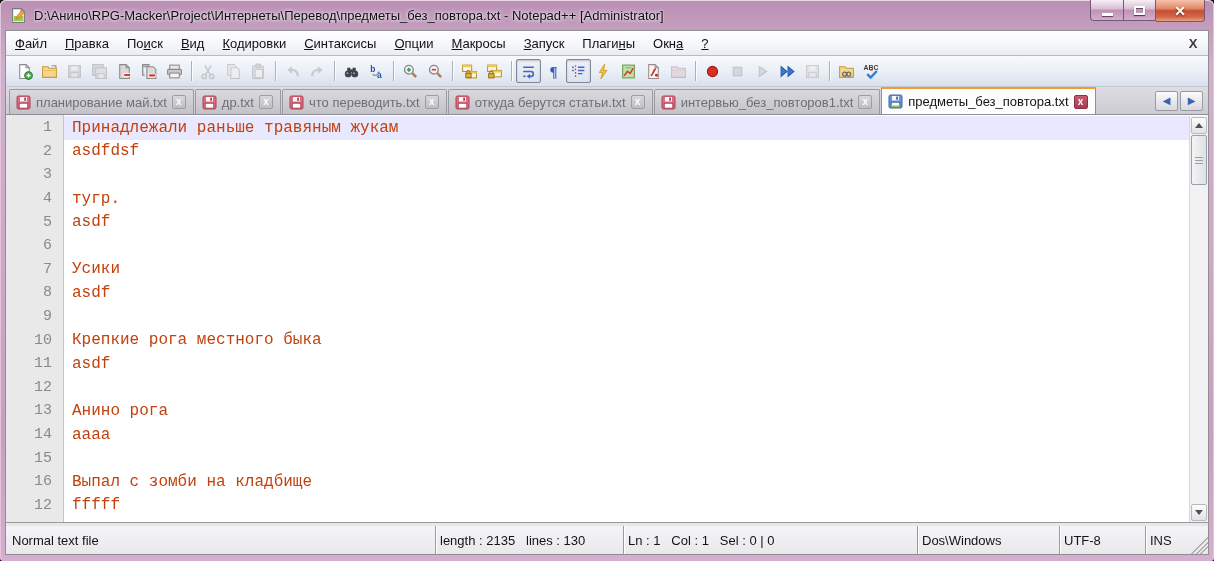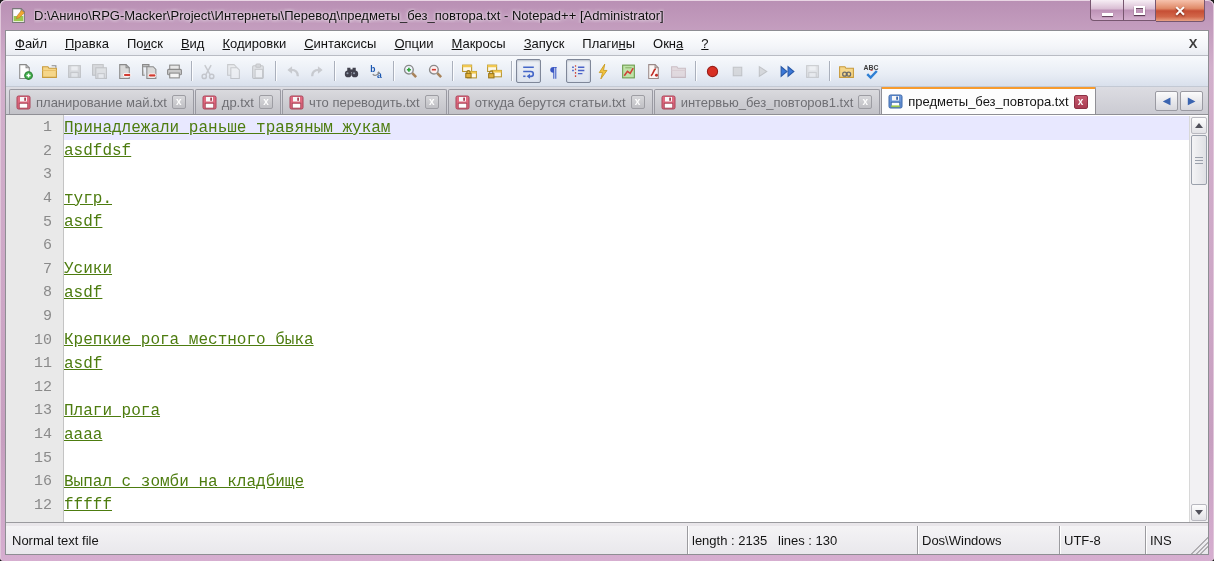--- a/index.html
+++ b/index.html
@@ -60,21 +60,21 @@
   .tab-scrolls{ display:flex; align-items:center; gap:2px; padding:0 5px; }
   .tsbtn{ width:23px; height:20px; background:linear-gradient(180deg,#fbfbfc,#d8d8de); border:1px solid #9a9aa2; border-radius:2px;
         display:flex; align-items:center; justify-content:center; font-size:10px; color:#3b64b0; }
 
   
   .editor{ flex:1; position:relative; background:#ffffff; overflow:hidden; display:flex; }
   .gutter-bg{ position:absolute; left:0; top:0; bottom:0; width:58px; background:#e9e9e9; border-right:1px solid #c4c4c4; }
   .lines{ position:absolute; left:0; top:1px; right:19px; bottom:0; overflow:hidden; }
   .line{ display:flex; height:23.6px; align-items:center; }
   .ln{ width:58px; flex:0 0 58px; text-align:right; padding-right:12px; font-family:"Liberation Mono", monospace; font-size:15px; color:#8a8a8a; z-index:1; }
-  .lt{ flex:1; align-self:stretch; display:flex; align-items:center; padding-left:0; font-family:"Liberation Mono", monospace; font-size:16px; color:#4d7c0f; white-space:pre;text-decoration:underline; }
+  .lt{ flex:1; align-self:stretch; display:flex; align-items:center; padding-left:8px; font-family:"Liberation Mono", monospace; font-size:16px; color:#c2410c; white-space:pre; }
   .line.current .lt{ background:#e8e8ff; }
 
   
   .vscroll{ position:absolute; right:0; top:1px; bottom:0; width:19px; background:#f2f1f3; border-left:1px solid #d8d8d8; display:flex; flex-direction:column; }
   .sbtn{ height:17px; background:linear-gradient(180deg,#fdfdfd,#e2e2e6); border:1px solid #b9b9c0; border-radius:2px; margin:1px; display:flex; align-items:center; justify-content:center; }
   .sbtn.down{ margin-top:auto; }
   .arr-up{ width:0; height:0; border-left:4px solid transparent; border-right:4px solid transparent; border-bottom:5px solid #50505a; }
   .arr-down{ width:0; height:0; border-left:4px solid transparent; border-right:4px solid transparent; border-top:5px solid #50505a; }
   .sthumb{ height:50px; margin:0 1px; background:linear-gradient(90deg,#f4f4f6,#dfe0e4); border:1px solid #9aa0ab; border-radius:2px; display:flex; align-items:center; justify-content:center; }
   .sthumb .grip{ width:8px; height:7px; background:repeating-linear-gradient(180deg,#9aa0ab 0 1px,transparent 1px 3px); }
@@ -500,21 +500,21 @@
           <div class="line">
             <span class="ln">11</span>
             <span class="lt">asdf</span>
           </div>
           <div class="line">
             <span class="ln">12</span>
             <span class="lt"></span>
           </div>
           <div class="line">
             <span class="ln">13</span>
-            <span class="lt">Плаги рога</span>
+            <span class="lt">Анино рога</span>
           </div>
           <div class="line">
             <span class="ln">14</span>
             <span class="lt">aaaa</span>
           </div>
           <div class="line">
             <span class="ln">15</span>
             <span class="lt"></span>
           </div>
           <div class="line">
@@ -540,20 +540,21 @@
         <div class="sbtn down">
             <span class="arr-down"></span>
           </div>
       </div>
     </div>
 
     <div class="status-groove"></div>
     <div class="statusbar">
       <div class="sec sec-type">Normal text file</div>
       <div class="sec sec-len">length : 2135   lines : 130</div>
+      <div class="sec sec-pos">Ln : 1   Col : 1   Sel : 0 | 0</div>
       <div class="sec sec-eol">Dos\Windows</div>
       <div class="sec sec-enc">UTF-8</div>
       <div class="sec sec-ins">INS</div>
       <div class="grip-corner"></div>
     </div>
 
   </div>
 </div>
 
 </body></html>

